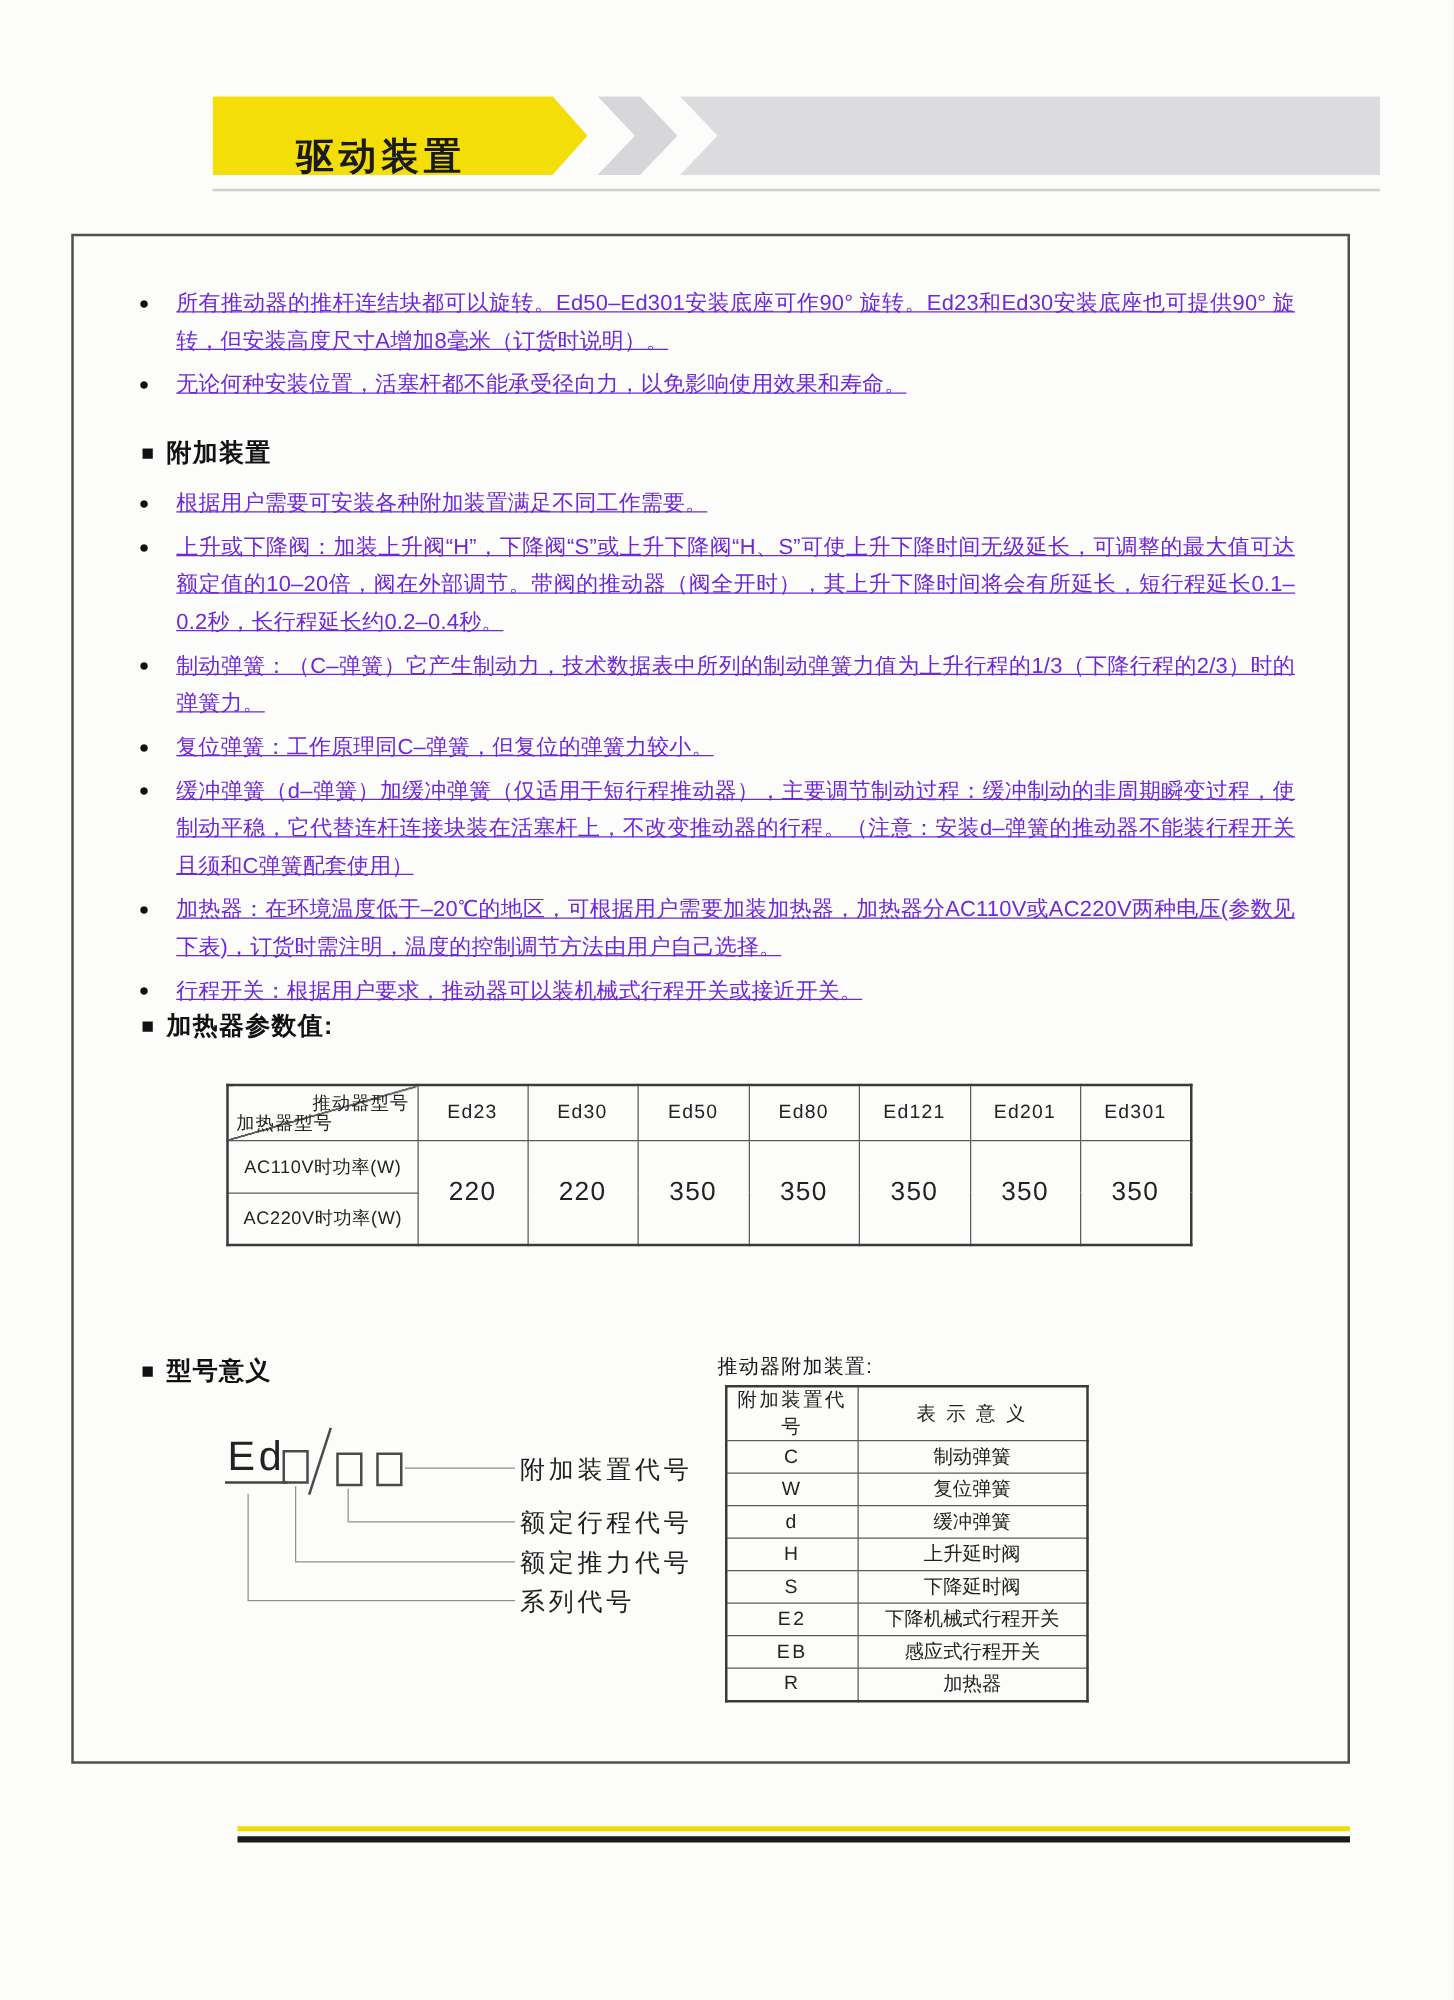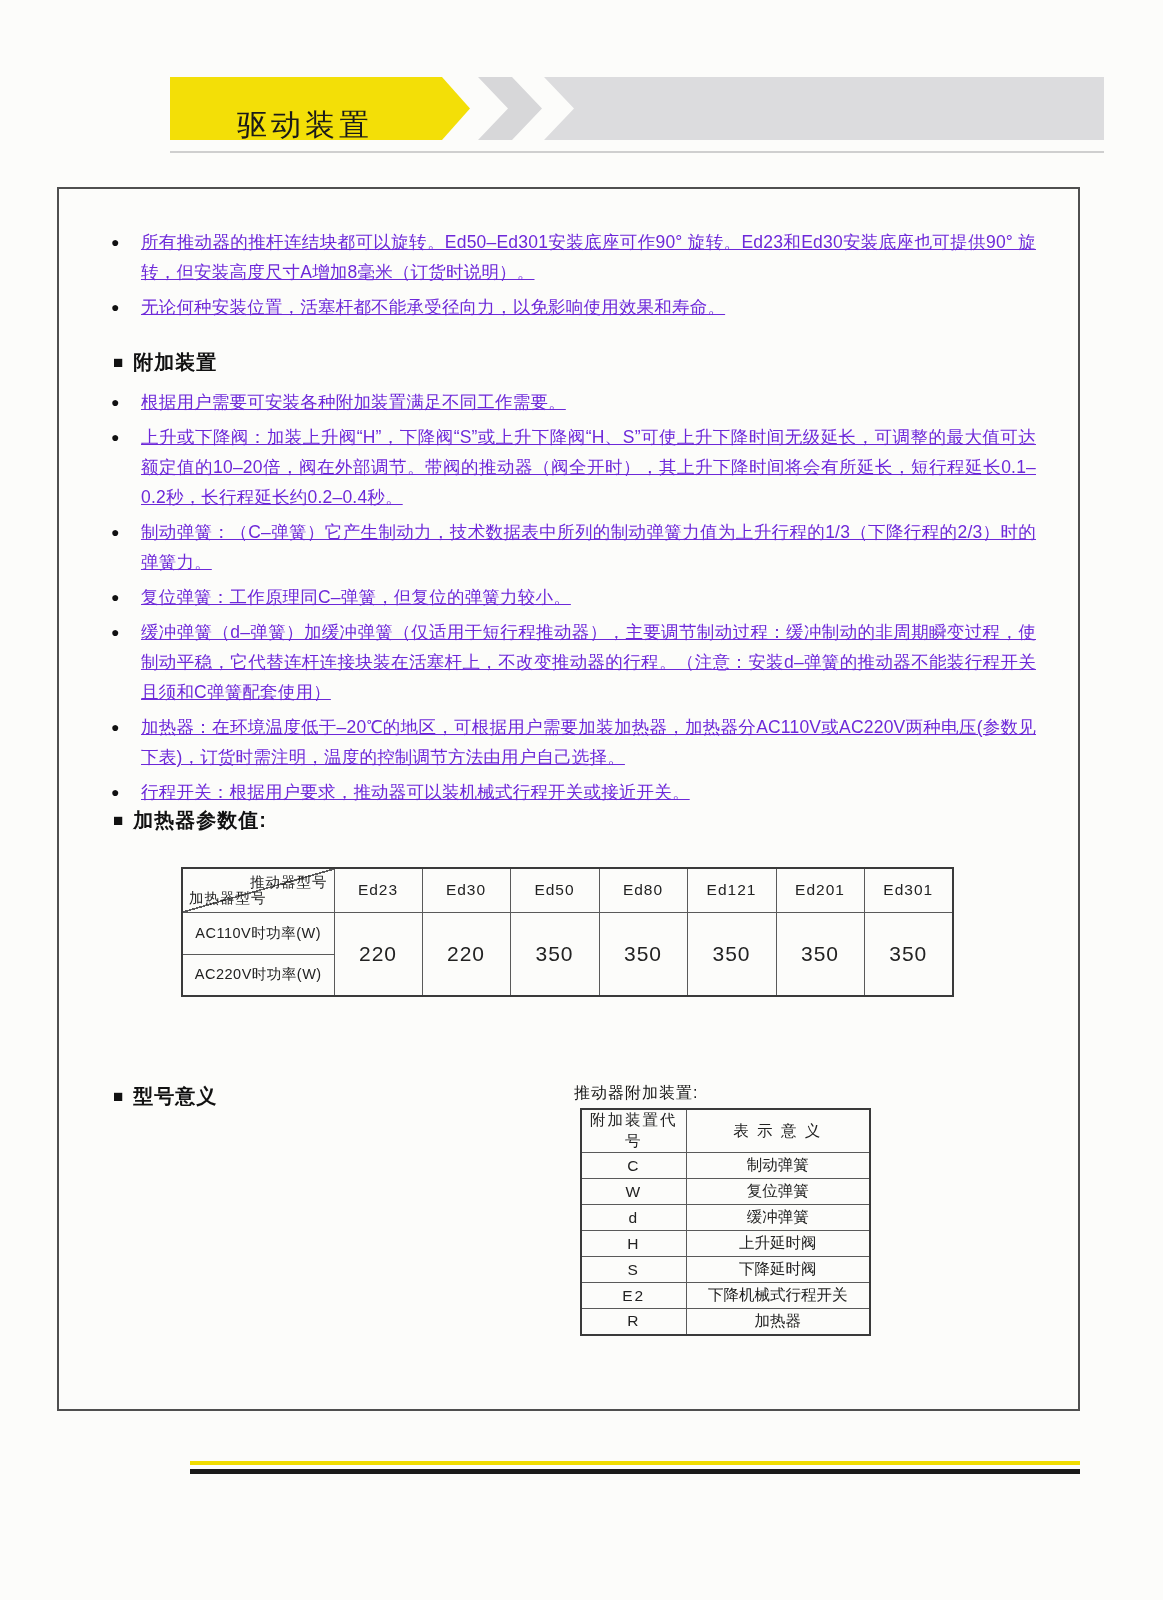--- a/index.html
+++ b/index.html
@@ -10,21 +10,21 @@
     font-family:"Liberation Sans", sans-serif; color:#1c1c1c;
   }
   
   .banner {
     position:absolute; left:170px; top:77px; width:300px; height:63px;
     background:#f3df07;
     clip-path:polygon(0 0, calc(100% - 28px) 0, 100% 50%, calc(100% - 28px) 100%, 0 100%);
     display:flex; align-items:center; justify-content:center;
   }
   .banner span{
-    font-size:30px; font-weight:normal; letter-spacing:4px; color:#1a1a1a;
+    font-size:30px; font-weight:bold; letter-spacing:4px; color:#1a1a1a;
     margin-right:30px;
     margin-top:34px;
   }
   .chev {
     position:absolute; top:77px; width:64px; height:63px; background:#d7d7d9;
     clip-path:polygon(0 0, 34px 0, 100% 50%, 34px 100%, 0 100%, 30px 50%);
   }
   .chev1 { left:478px; }
   .graybar {
     position:absolute; left:544px; top:77px; width:560px; height:63px; background:#dcdcde;
@@ -210,20 +210,43 @@
         <td class="rowlab">AC220V时功率(W)</td>
       </tr>
     </tbody>
       </table>
 
     <div class="blk shead" style="left:54px; top:894px;">
       <span class="sq">■</span>
       <span class="st">型号意义</span>
     </div>
 
+    <div class="diagram">
+      <span class="ed">Ed</span>
+      <span class="cbox b1"></span>
+      <span class="slash"></span>
+      <span class="cbox b2"></span>
+      <span class="cbox b3"></span>
+
+      <span class="dline" style="left:165px; top:45px; width:88px; height:1px;"></span>
+
+      <span class="dline" style="left:119px; top:62px; width:1px; height:26px;"></span>
+      <span class="dline" style="left:119px; top:88px; width:134px; height:1px;"></span>
+
+      <span class="dline" style="left:77px; top:60px; width:1px; height:60px;"></span>
+      <span class="dline" style="left:77px; top:120px; width:176px; height:1px;"></span>
+
+      <span class="dline" style="left:39px; top:66px; width:1px; height:85px;"></span>
+      <span class="dline" style="left:39px; top:151px; width:214px; height:1px;"></span>
+
+      <span class="dlabel" style="top:33px;">附加装置代号</span>
+      <span class="dlabel" style="top:76px;">额定行程代号</span>
+      <span class="dlabel" style="top:108px;">额定推力代号</span>
+      <span class="dlabel" style="top:139px;">系列代号</span>
+    </div>
 
     <div class="codes-title">推动器附加装置:</div>
 
     <table class="codes">
       <colgroup>
           <col style="width:105px">
           <col style="width:184px">
         </colgroup>
       <tbody>
           <tr class="hdr">
@@ -248,20 +271,24 @@
       </tr>
       <tr>
         <td class="code">S</td>
         <td>下降延时阀</td>
       </tr>
       <tr>
         <td class="code">E2</td>
         <td>下降机械式行程开关</td>
       </tr>
       <tr>
+        <td class="code">EB</td>
+        <td>感应式行程开关</td>
+      </tr>
+      <tr>
         <td class="code">R</td>
         <td>加热器</td>
       </tr>
     </tbody>
       </table>
 
   </div>
 
   <div class="stripe-y"></div>
   <div class="stripe-b"></div>

